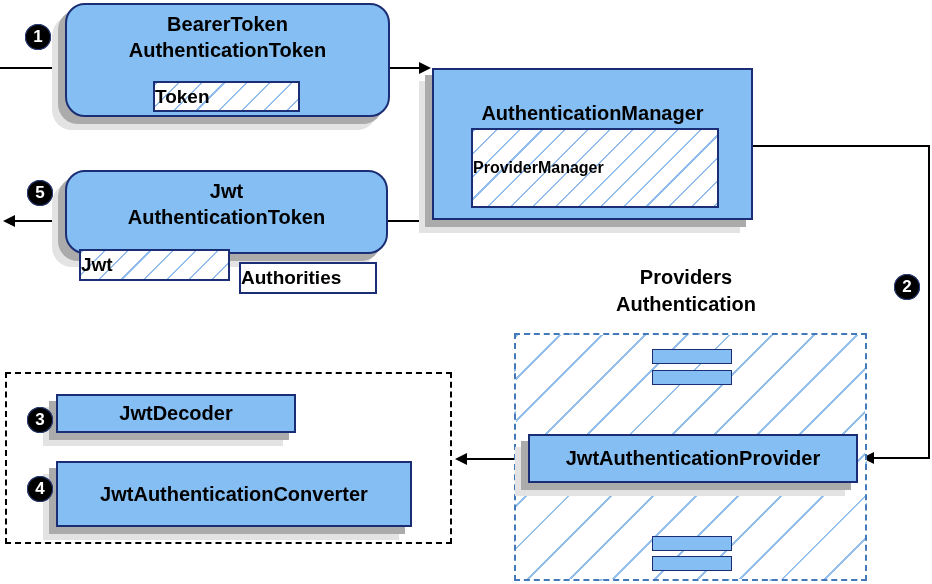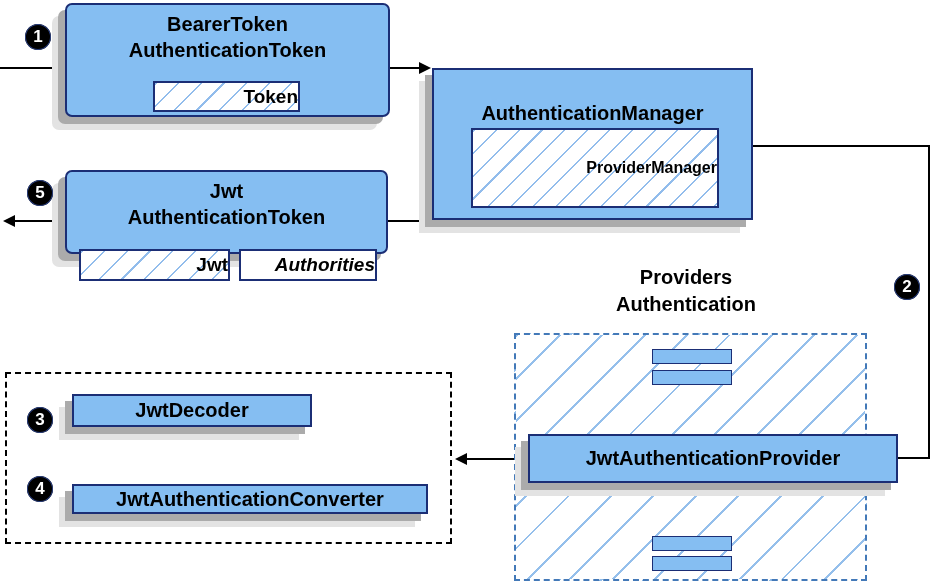--- a/index.html
+++ b/index.html
@@ -5,30 +5,30 @@
   html,body{margin:0;padding:0;background:#fff;}
   #canvas{
     position:relative;width:932px;height:584px;background:#ffffff;overflow:hidden;
     font-family:"Liberation Sans","DejaVu Sans",sans-serif;color:#000;
   }
   
   .node{
     position:absolute;background:#85BEF2;border:2px solid #1B2E75;box-sizing:border-box;
     box-shadow:-7px 7px 0 #ababab,-13px 13px 0 #e3e3e3;
   }
-  .rounded{border-radius:7px;}
+  .rounded{border-radius:20px;}
   .node-title{
     position:absolute;left:0;right:0;text-align:center;font-weight:bold;
     font-size:20px;line-height:26px;
   }
   .single-center{display:flex;align-items:center;justify-content:center;font-weight:bold;font-size:20px;}
   
   .chip{
     position:absolute;background-color:#fff;border:2px solid #1B2E75;box-sizing:border-box;
-    display:flex;align-items:center;justify-content:flex-end;font-weight:bold;font-size:19px;
+    display:flex;align-items:center;justify-content:flex-start;font-weight:bold;font-size:19px;
   }
   .hatch-fine{
     background-image:repeating-linear-gradient(135deg,
       rgba(140,185,235,0.95) 0px, rgba(140,185,235,0.95) 1.5px,
       transparent 1.5px, transparent 16px);
   }
   
   .providers-box{
     position:absolute;border:2px dashed #4379B8;box-sizing:border-box;background-color:#fff;
     background-image:repeating-linear-gradient(135deg,
@@ -118,44 +118,44 @@
   </div>
 
   <div class="node rounded" style="left:65px;top:160px;width:323px;height:84px;margin-top:10px;">
     <div class="node-title" style="top:6px;">
       <div>Jwt</div>
       <div>AuthenticationToken</div>
     </div>
     <div class="chip hatch-fine" style="left:12px;top:77px;width:151px;height:32px;">
       <span>Jwt</span>
     </div>
-    <div class="chip" style="left:172px;top:77px;width:138px;height:32px;font-style:italic;">
+    <div class="chip" style="left:172px;top:90px;width:138px;height:32px;">
       <span>Authorities</span>
     </div>
   </div>
 
   <div class="group-label" style="left:566px;top:264px;width:240px;">
     <div>Providers</div>
     <div>Authentication</div>
   </div>
 
   <div class="bar" style="left:652px;top:349px;"></div>
   <div class="bar" style="left:652px;top:370px;"></div>
   <div class="bar" style="left:652px;top:536px;"></div>
   <div class="bar" style="left:652px;top:556px;"></div>
 
-  <div class="node single-center" style="left:528px;top:434px;width:370px;height:49px;">
+  <div class="node single-center" style="left:528px;top:434px;width:330px;height:49px;">
     <span>JwtAuthenticationProvider</span>
   </div>
 
-  <div class="node single-center" style="left:72px;top:394px;width:240px;height:33px;">
+  <div class="node single-center" style="left:56px;top:394px;width:240px;height:39px;">
     <span>JwtDecoder</span>
   </div>
 
-  <div class="node single-center" style="left:72px;top:461px;width:356px;height:30px;margin-top:23px;">
+  <div class="node single-center" style="left:56px;top:461px;width:356px;height:66px;">
     <span>JwtAuthenticationConverter</span>
   </div>
 
   <div class="badge" style="left:25px;top:24px;">
     <span>1</span>
   </div>
   <div class="badge" style="left:894px;top:274px;">
     <span>2</span>
   </div>
   <div class="badge" style="left:27px;top:407px;">

